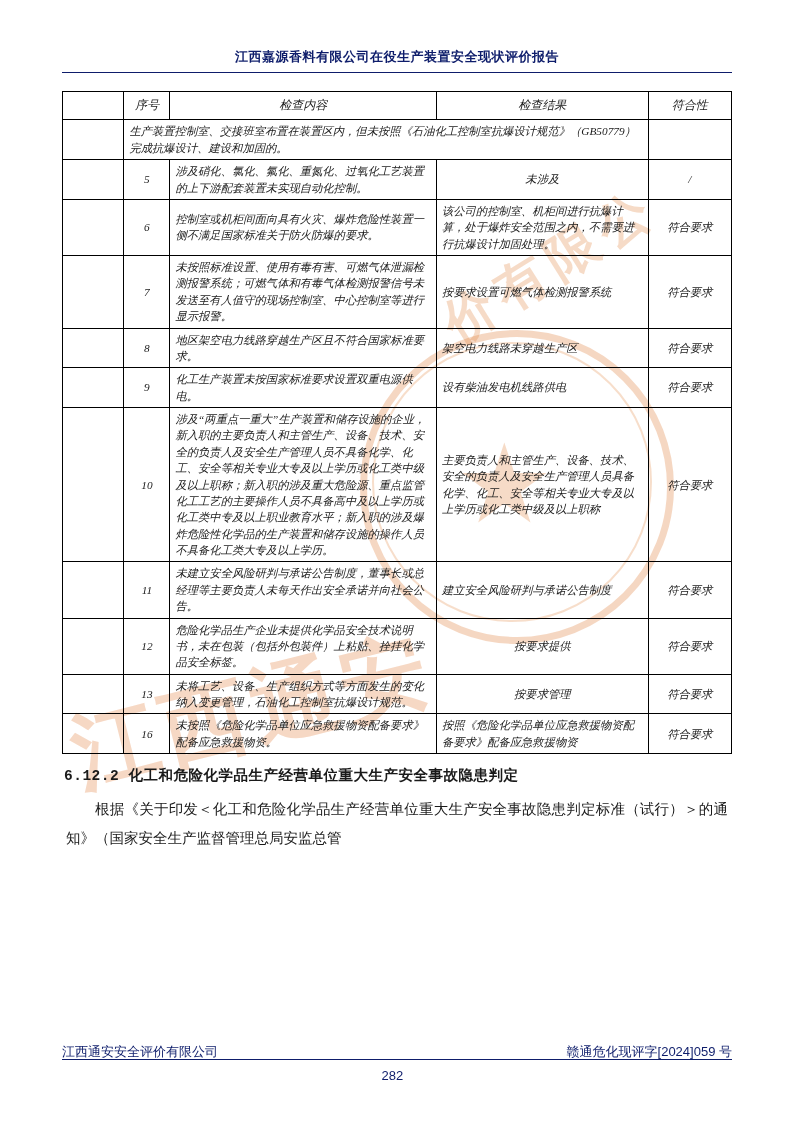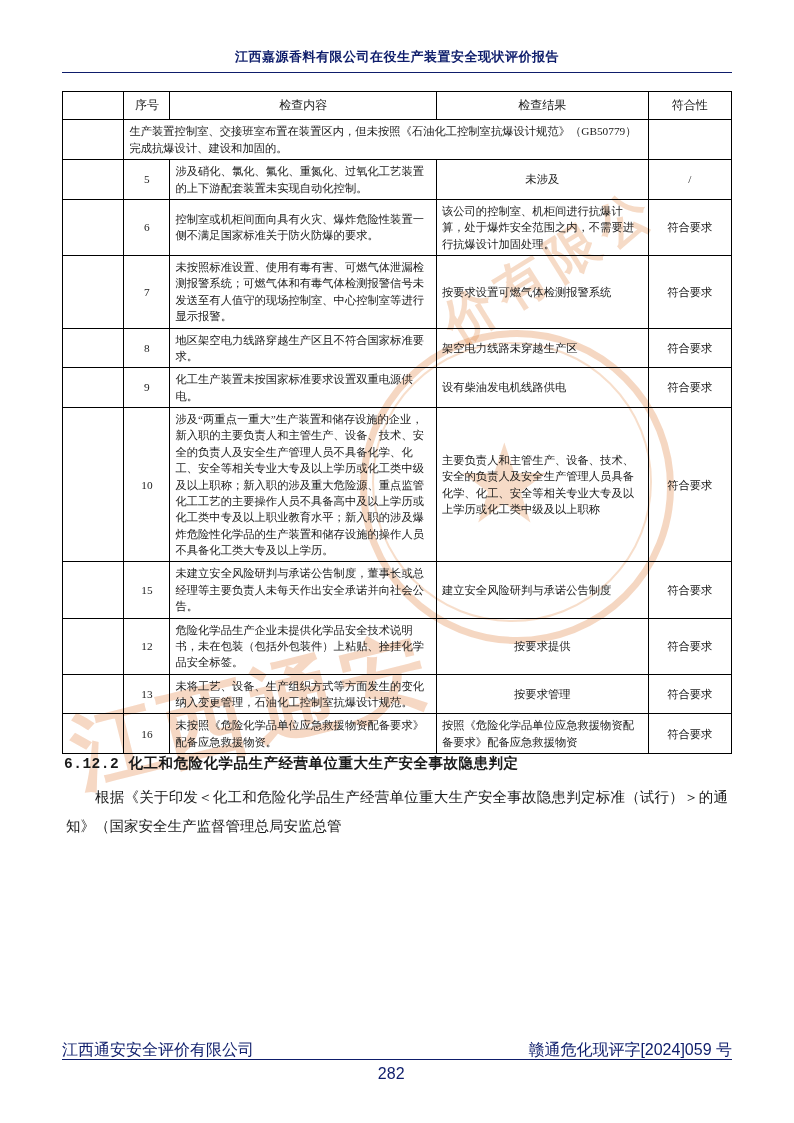--- a/index.html
+++ b/index.html
@@ -76,23 +76,24 @@
   .header-rule{
     position:relative;z-index:2;
     border-bottom:1px solid #0e1d6b;
     margin:0 0 18px 0;
   }
   
   table.checklist{
     position:relative;z-index:2;
     border-collapse:collapse;
     width:670px;
-    margin:0 auto;
+    margin:12px auto;
     table-layout:fixed;
     background:transparent;
+    font-style:italic;
   }
   table.checklist th,table.checklist td{
     border:1px solid #000;
     font-size:11.3px;
     line-height:1.45;
     padding:3px 5px;
     vertical-align:middle;
     word-break:break-all;
   }
   table.checklist th{
@@ -135,21 +136,21 @@
     border-bottom:1px solid #0e1d6b;
     z-index:2;
   }
   .footer{
     position:absolute;
     left:62px;right:62px;bottom:40px;
     z-index:2;
     display:flex;
     align-items:center;
     justify-content:space-between;
-    font-size:16px;
+    font-size:13px;
     color:#0e1d6b;
     font-family:"Liberation Sans","DejaVu Sans",sans-serif;
   }
   .footer .mid{flex:1;text-align:center;margin-top:47px;}
   .footer .right{text-align:left;}
 </style>
 </head>
 <body>
 
 <div class="page">
@@ -223,21 +224,21 @@
       </tr>
       <tr>
         <td class="idx"></td>
         <td class="idx">10</td>
         <td class="content">涉及“两重点一重大”生产装置和储存设施的企业，新入职的主要负责人和主管生产、设备、技术、安全的负责人及安全生产管理人员不具备化学、化工、安全等相关专业大专及以上学历或化工类中级及以上职称；新入职的涉及重大危险源、重点监管化工工艺的主要操作人员不具备高中及以上学历或化工类中专及以上职业教育水平；新入职的涉及爆炸危险性化学品的生产装置和储存设施的操作人员不具备化工类大专及以上学历。</td>
         <td class="result left">主要负责人和主管生产、设备、技术、安全的负责人及安全生产管理人员具备化学、化工、安全等相关专业大专及以上学历或化工类中级及以上职称</td>
         <td class="conf">符合要求</td>
       </tr>
       <tr>
         <td class="idx"></td>
-        <td class="idx">15</td>
+        <td class="idx">11</td>
         <td class="content">未建立安全风险研判与承诺公告制度，董事长或总经理等主要负责人未每天作出安全承诺并向社会公告。</td>
         <td class="result left">建立安全风险研判与承诺公告制度</td>
         <td class="conf">符合要求</td>
       </tr>
       <tr>
         <td class="idx"></td>
         <td class="idx">12</td>
         <td class="content">危险化学品生产企业未提供化学品安全技术说明书，未在包装（包括外包装件）上粘贴、拴挂化学品安全标签。</td>
         <td class="result">按要求提供</td>
         <td class="conf">符合要求</td>

